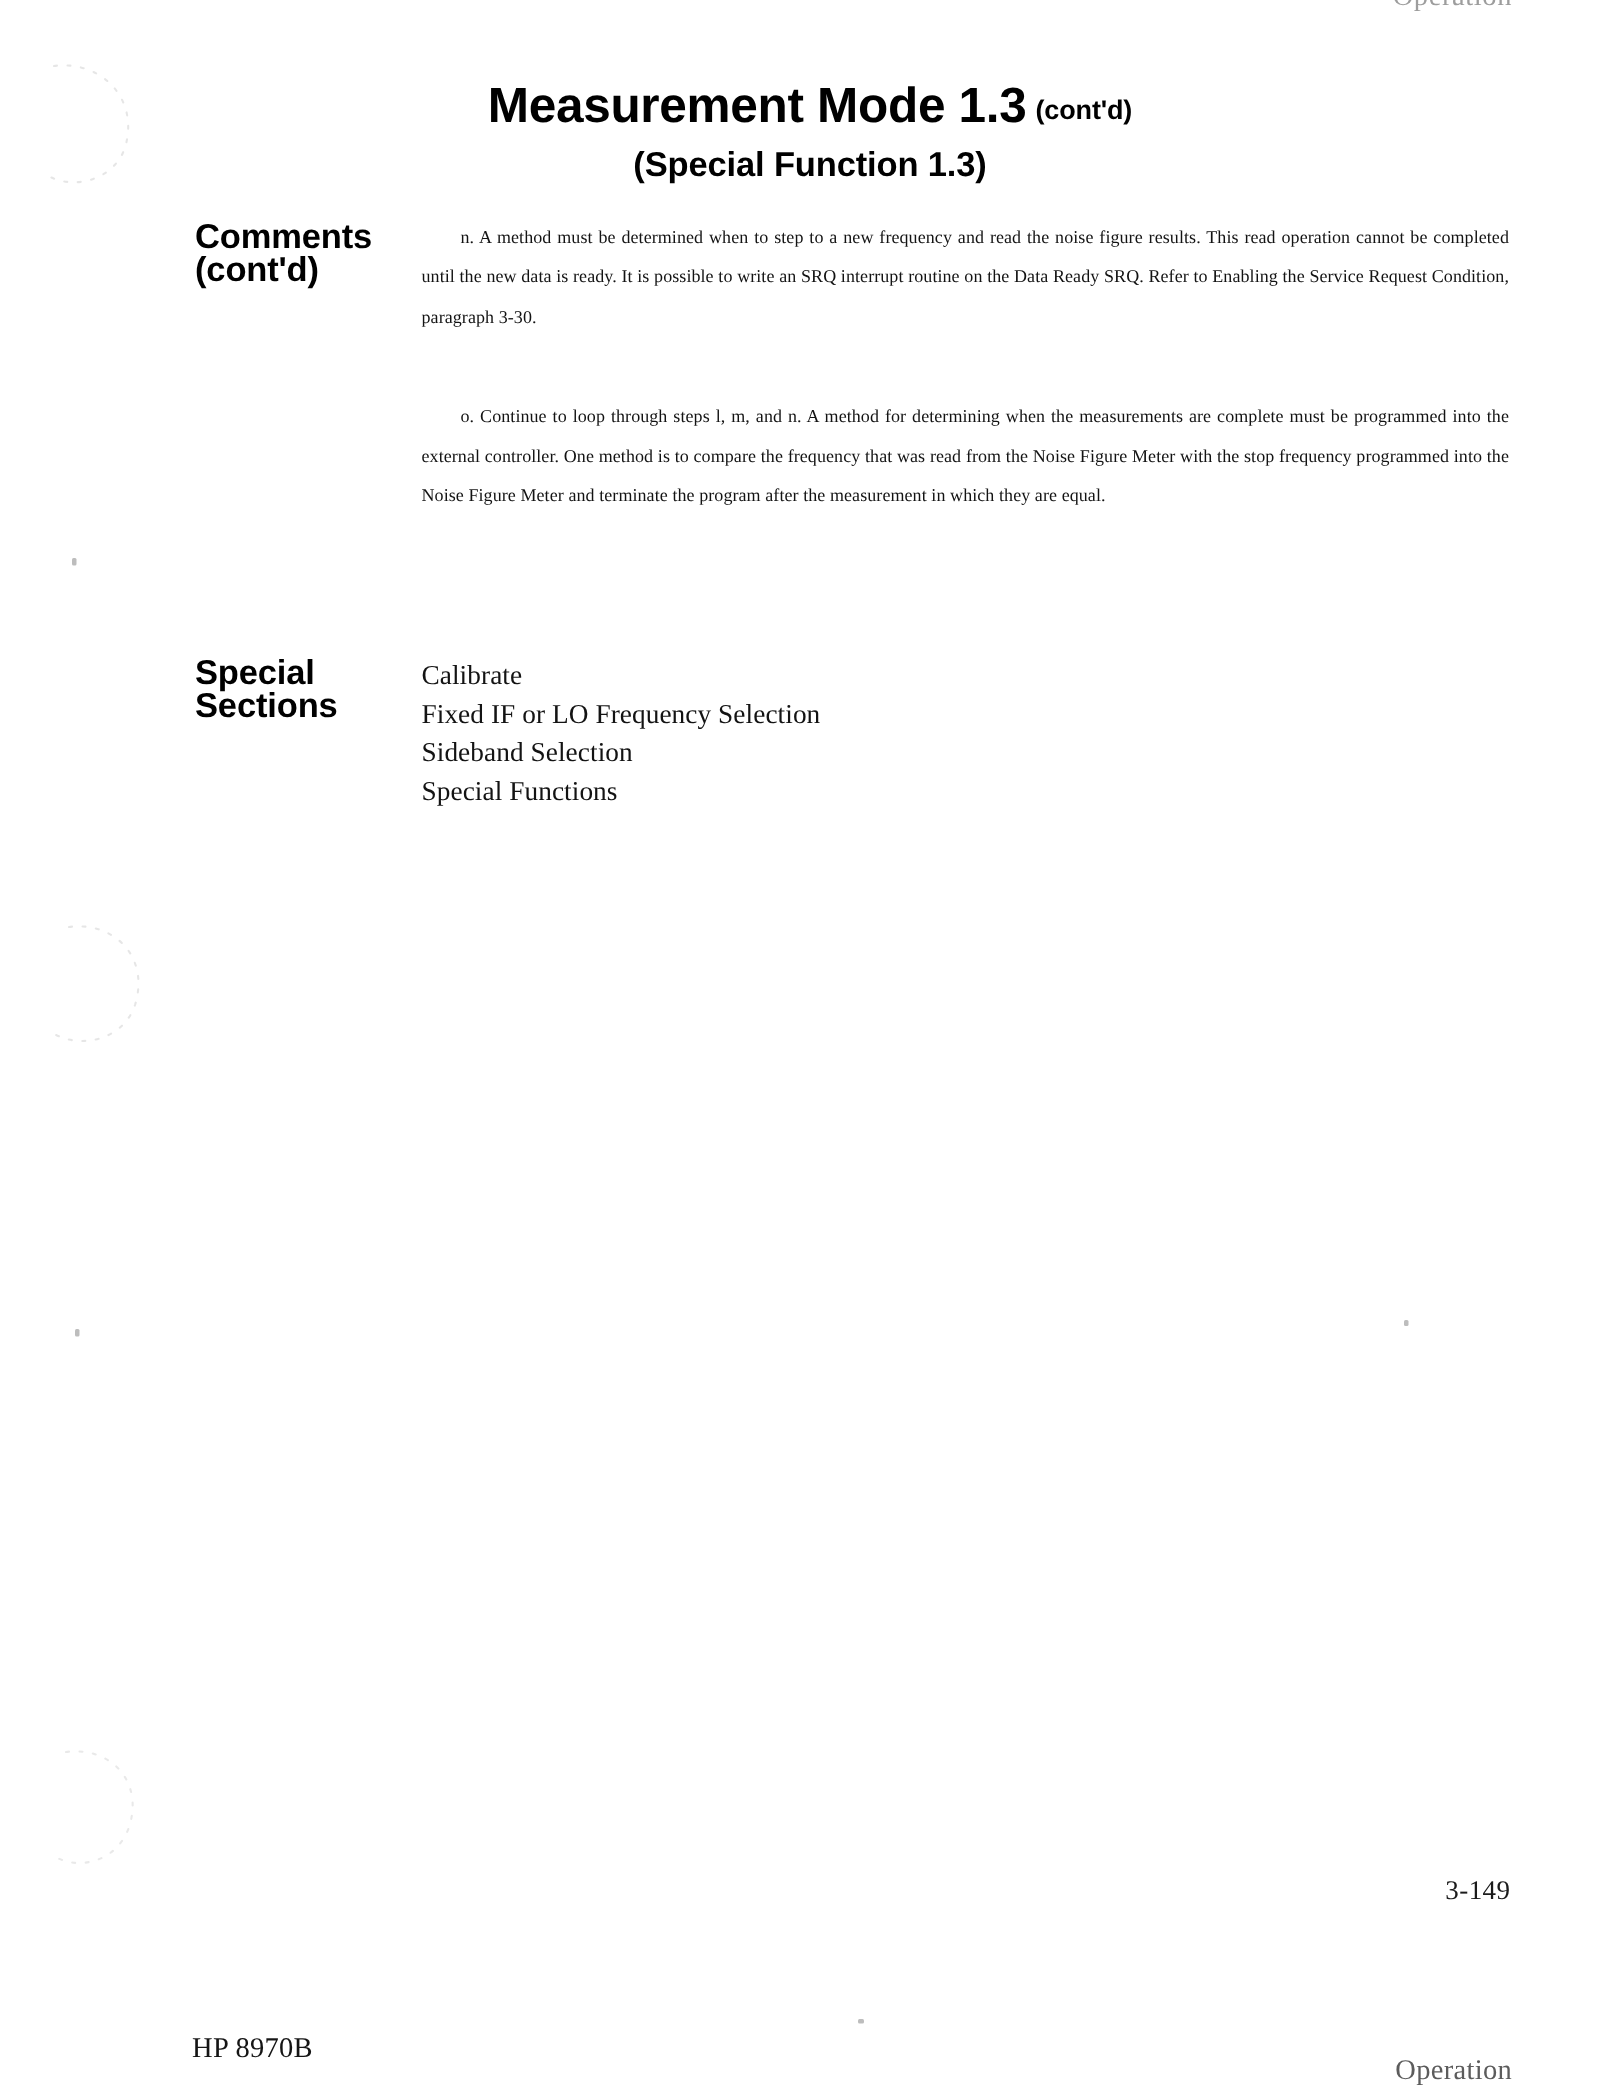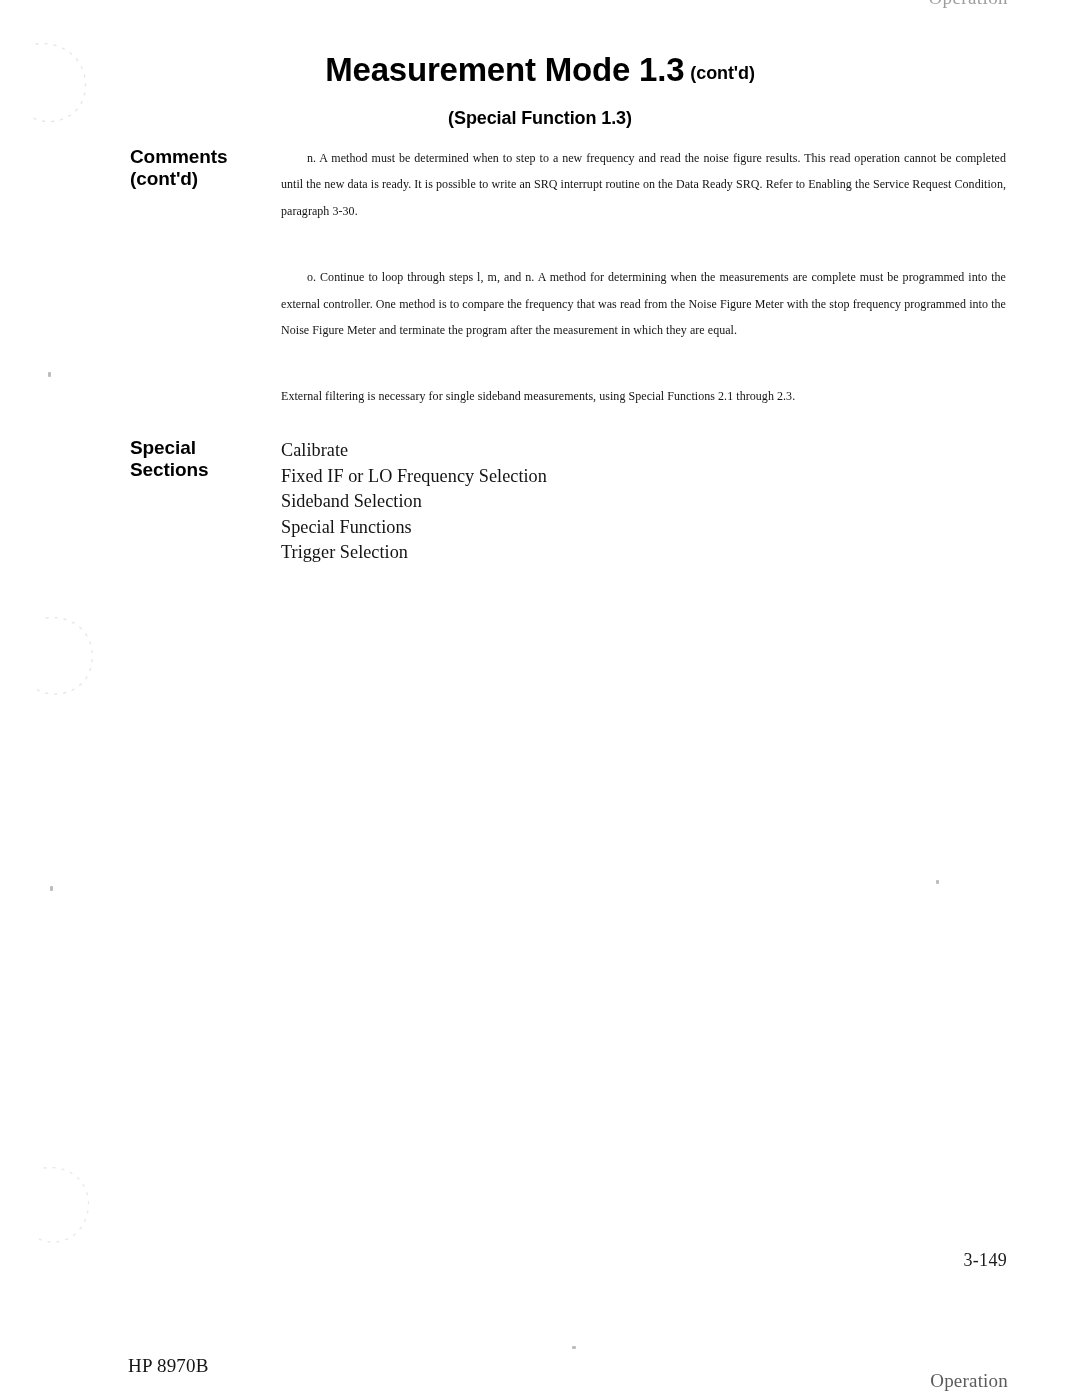--- a/index.html
+++ b/index.html
@@ -61,35 +61,35 @@
     font-size: 18px;
     letter-spacing: -0.1px;
     vertical-align: baseline;
     position: relative;
     top: -2px;
     margin-left: 6px;
   }
   .subtitle-line {
     font-family: "Liberation Sans", sans-serif;
     font-weight: bold;
-    font-size: 18px;
+    font-size: 23px;
     letter-spacing: -0.1px;
     color: #000;
-    margin-top: 20px;
+    margin-top: 8px;
     white-space: nowrap;
   }
 
   
   .sidelabel {
     position: absolute;
     left: 130px;
     width: 150px;
     font-family: "Liberation Sans", sans-serif;
     font-weight: bold;
-    font-size: 19px;
+    font-size: 23px;
     line-height: 22px;
     color: #000;
     letter-spacing: -0.1px;
   }
   .sidelabel div { white-space: nowrap; }
 
   .bodycol {
     position: absolute;
     left: 281px;
     width: 725px;
@@ -195,35 +195,33 @@
   </div>
 
   <div class="sidelabel" style="top:146px;">
     <div>Comments</div>
     <div>(cont'd)</div>
   </div>
 
   <div class="bodycol" style="top:145px;">
     <p class="para indent">n.  A method must be determined when to step to a new frequency and read the noise figure results. This read operation cannot be completed until the new data is ready. It is possible to write an SRQ interrupt routine on the Data Ready SRQ. Refer to Enabling the Service Request Condition, paragraph 3-30.</p>
     <p class="para indent">o.  Continue to loop through steps l, m, and n. A method for determining when the measurements are complete must be programmed into the external controller. One method is to compare the frequency that was read from the Noise Figure Meter with the stop frequency programmed into the Noise Figure Meter and terminate the program after the measurement in which they are equal.</p>
-    <p class="para">External filtering is necessary for single sideband measurements, using Special Functions 2.1 through 2.3.</p>
   </div>
 
   <div class="sidelabel" style="top:437px;">
     <div>Special</div>
     <div>Sections</div>
   </div>
 
   <div class="bodycol" style="top:438px;">
     <div class="related-list">
       <div>Calibrate</div>
       <div>Fixed IF or LO Frequency Selection</div>
       <div>Sideband Selection</div>
       <div>Special Functions</div>
-      <div>Trigger Selection</div>
     </div>
   </div>
 
   <div class="page-number">3-149</div>
   <div class="footer-left">HP 8970B</div>
   <div class="footer-right">Operation</div>
 
 </div>
 
 </body></html>

